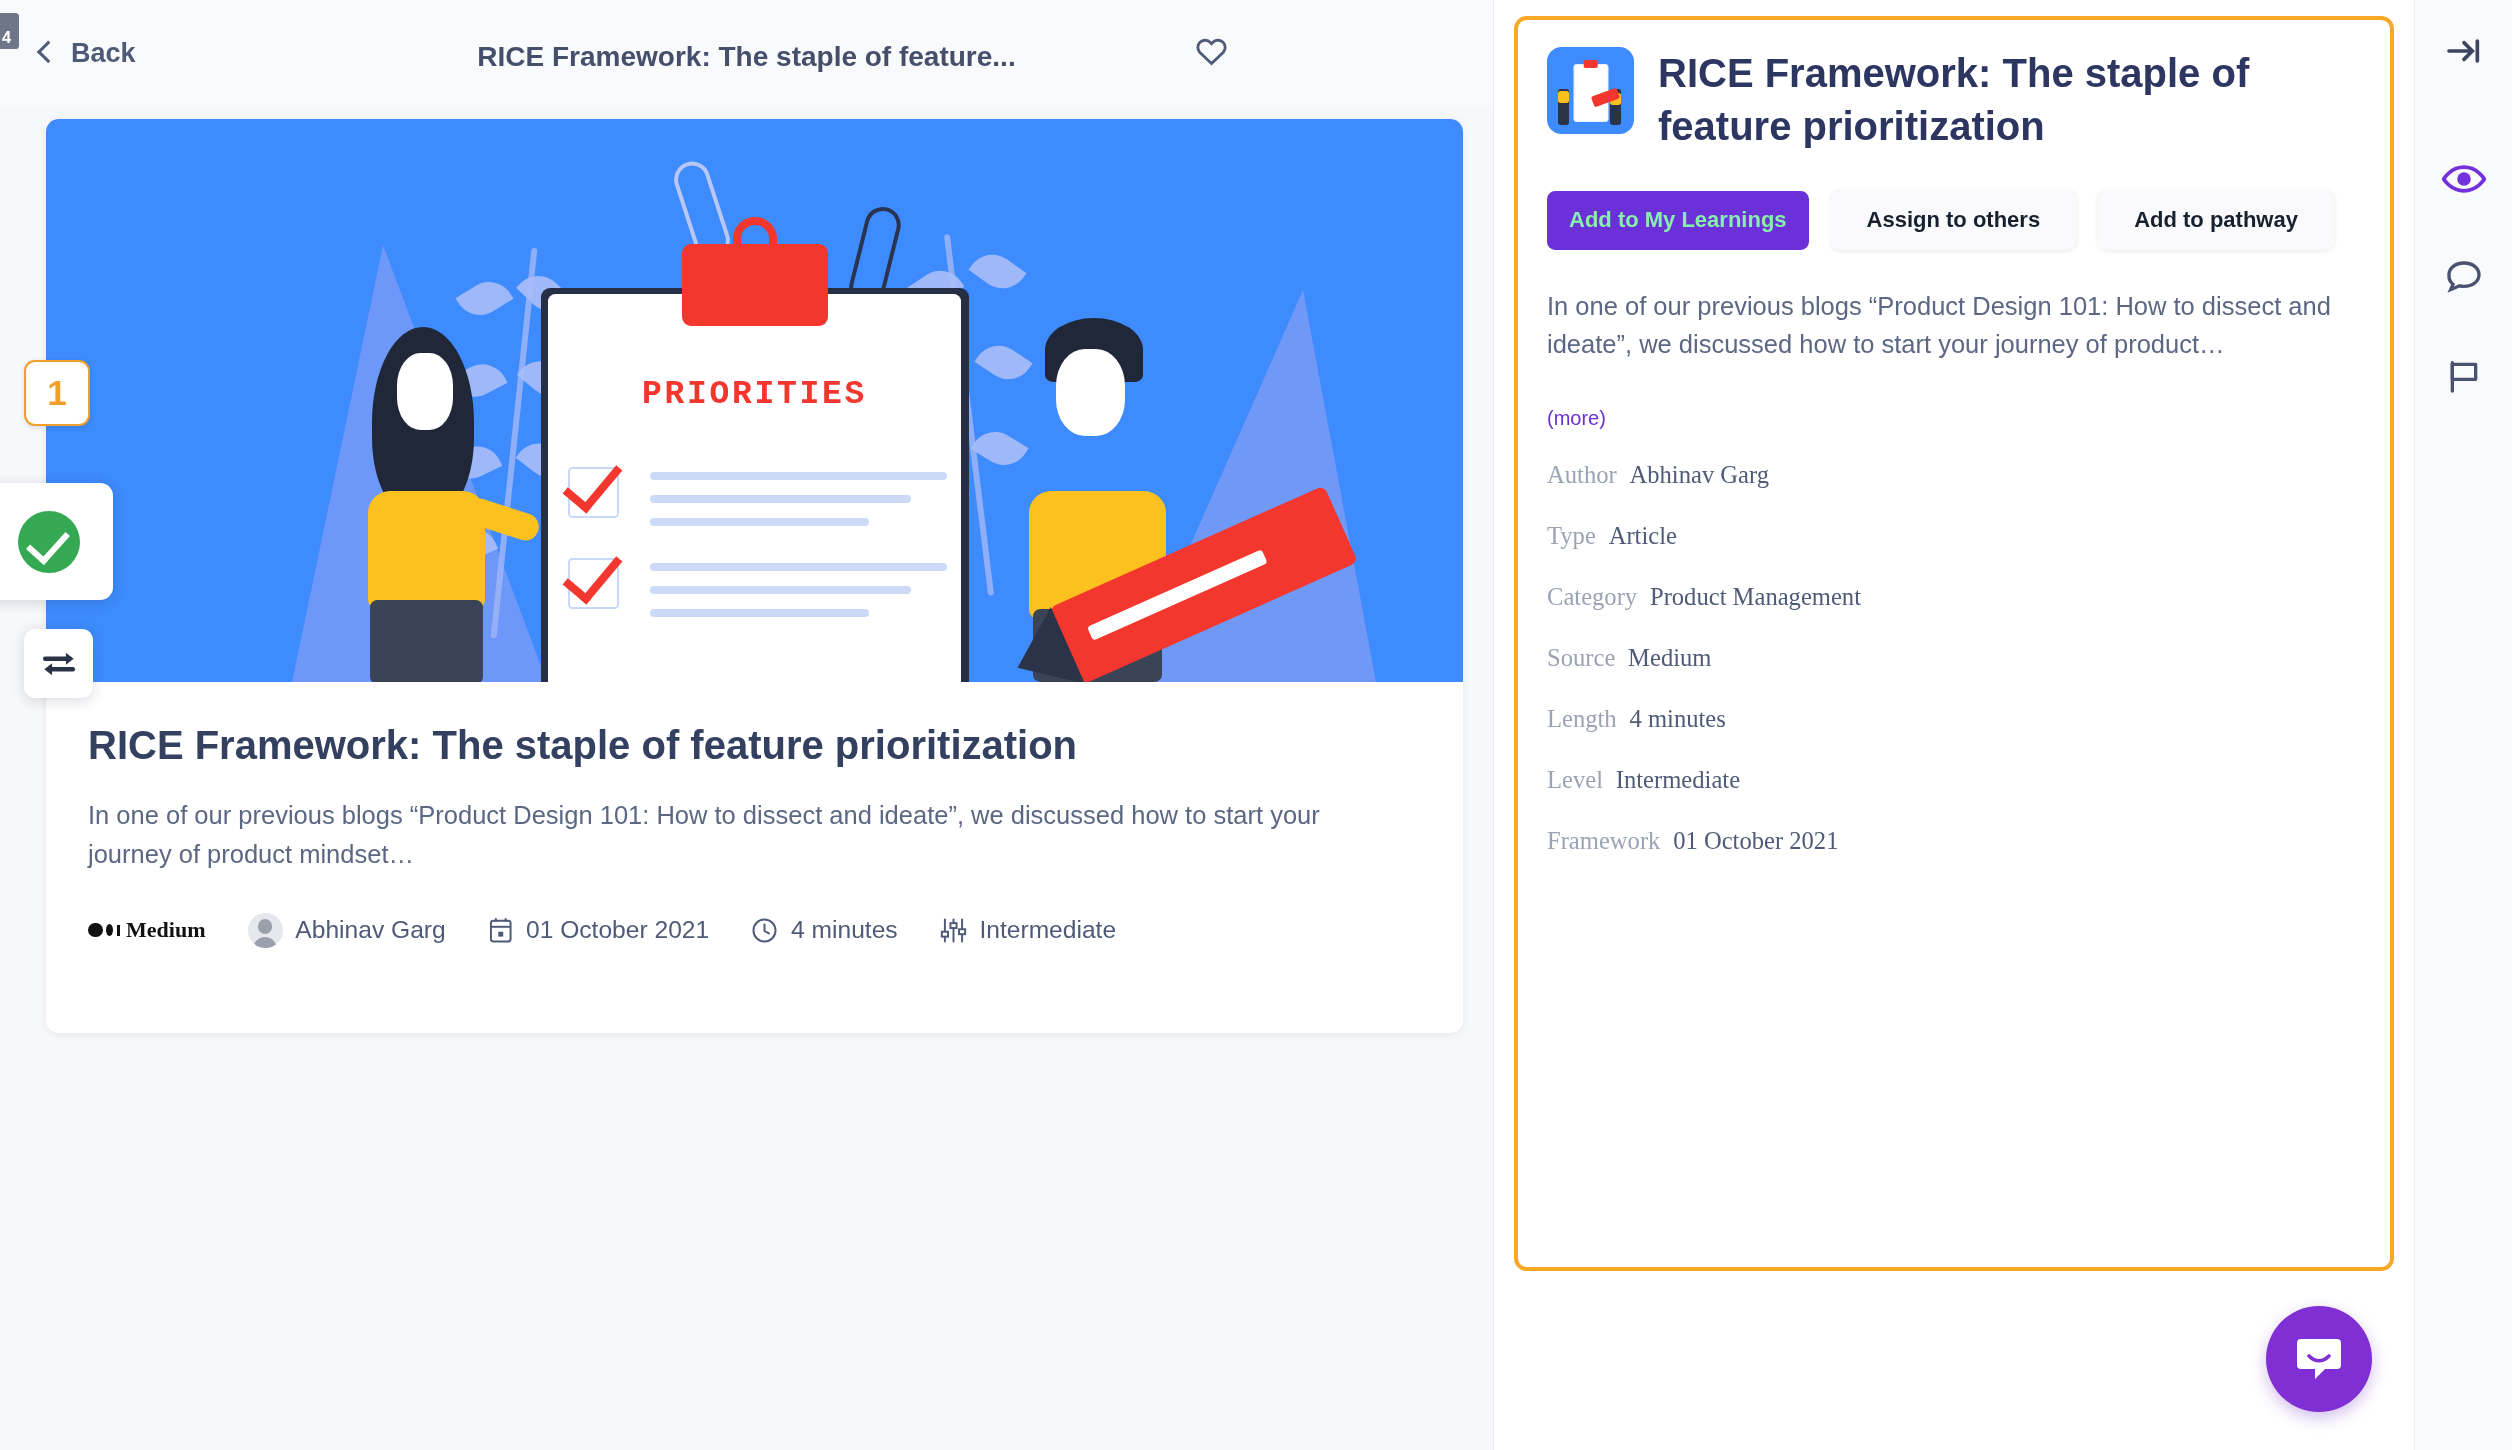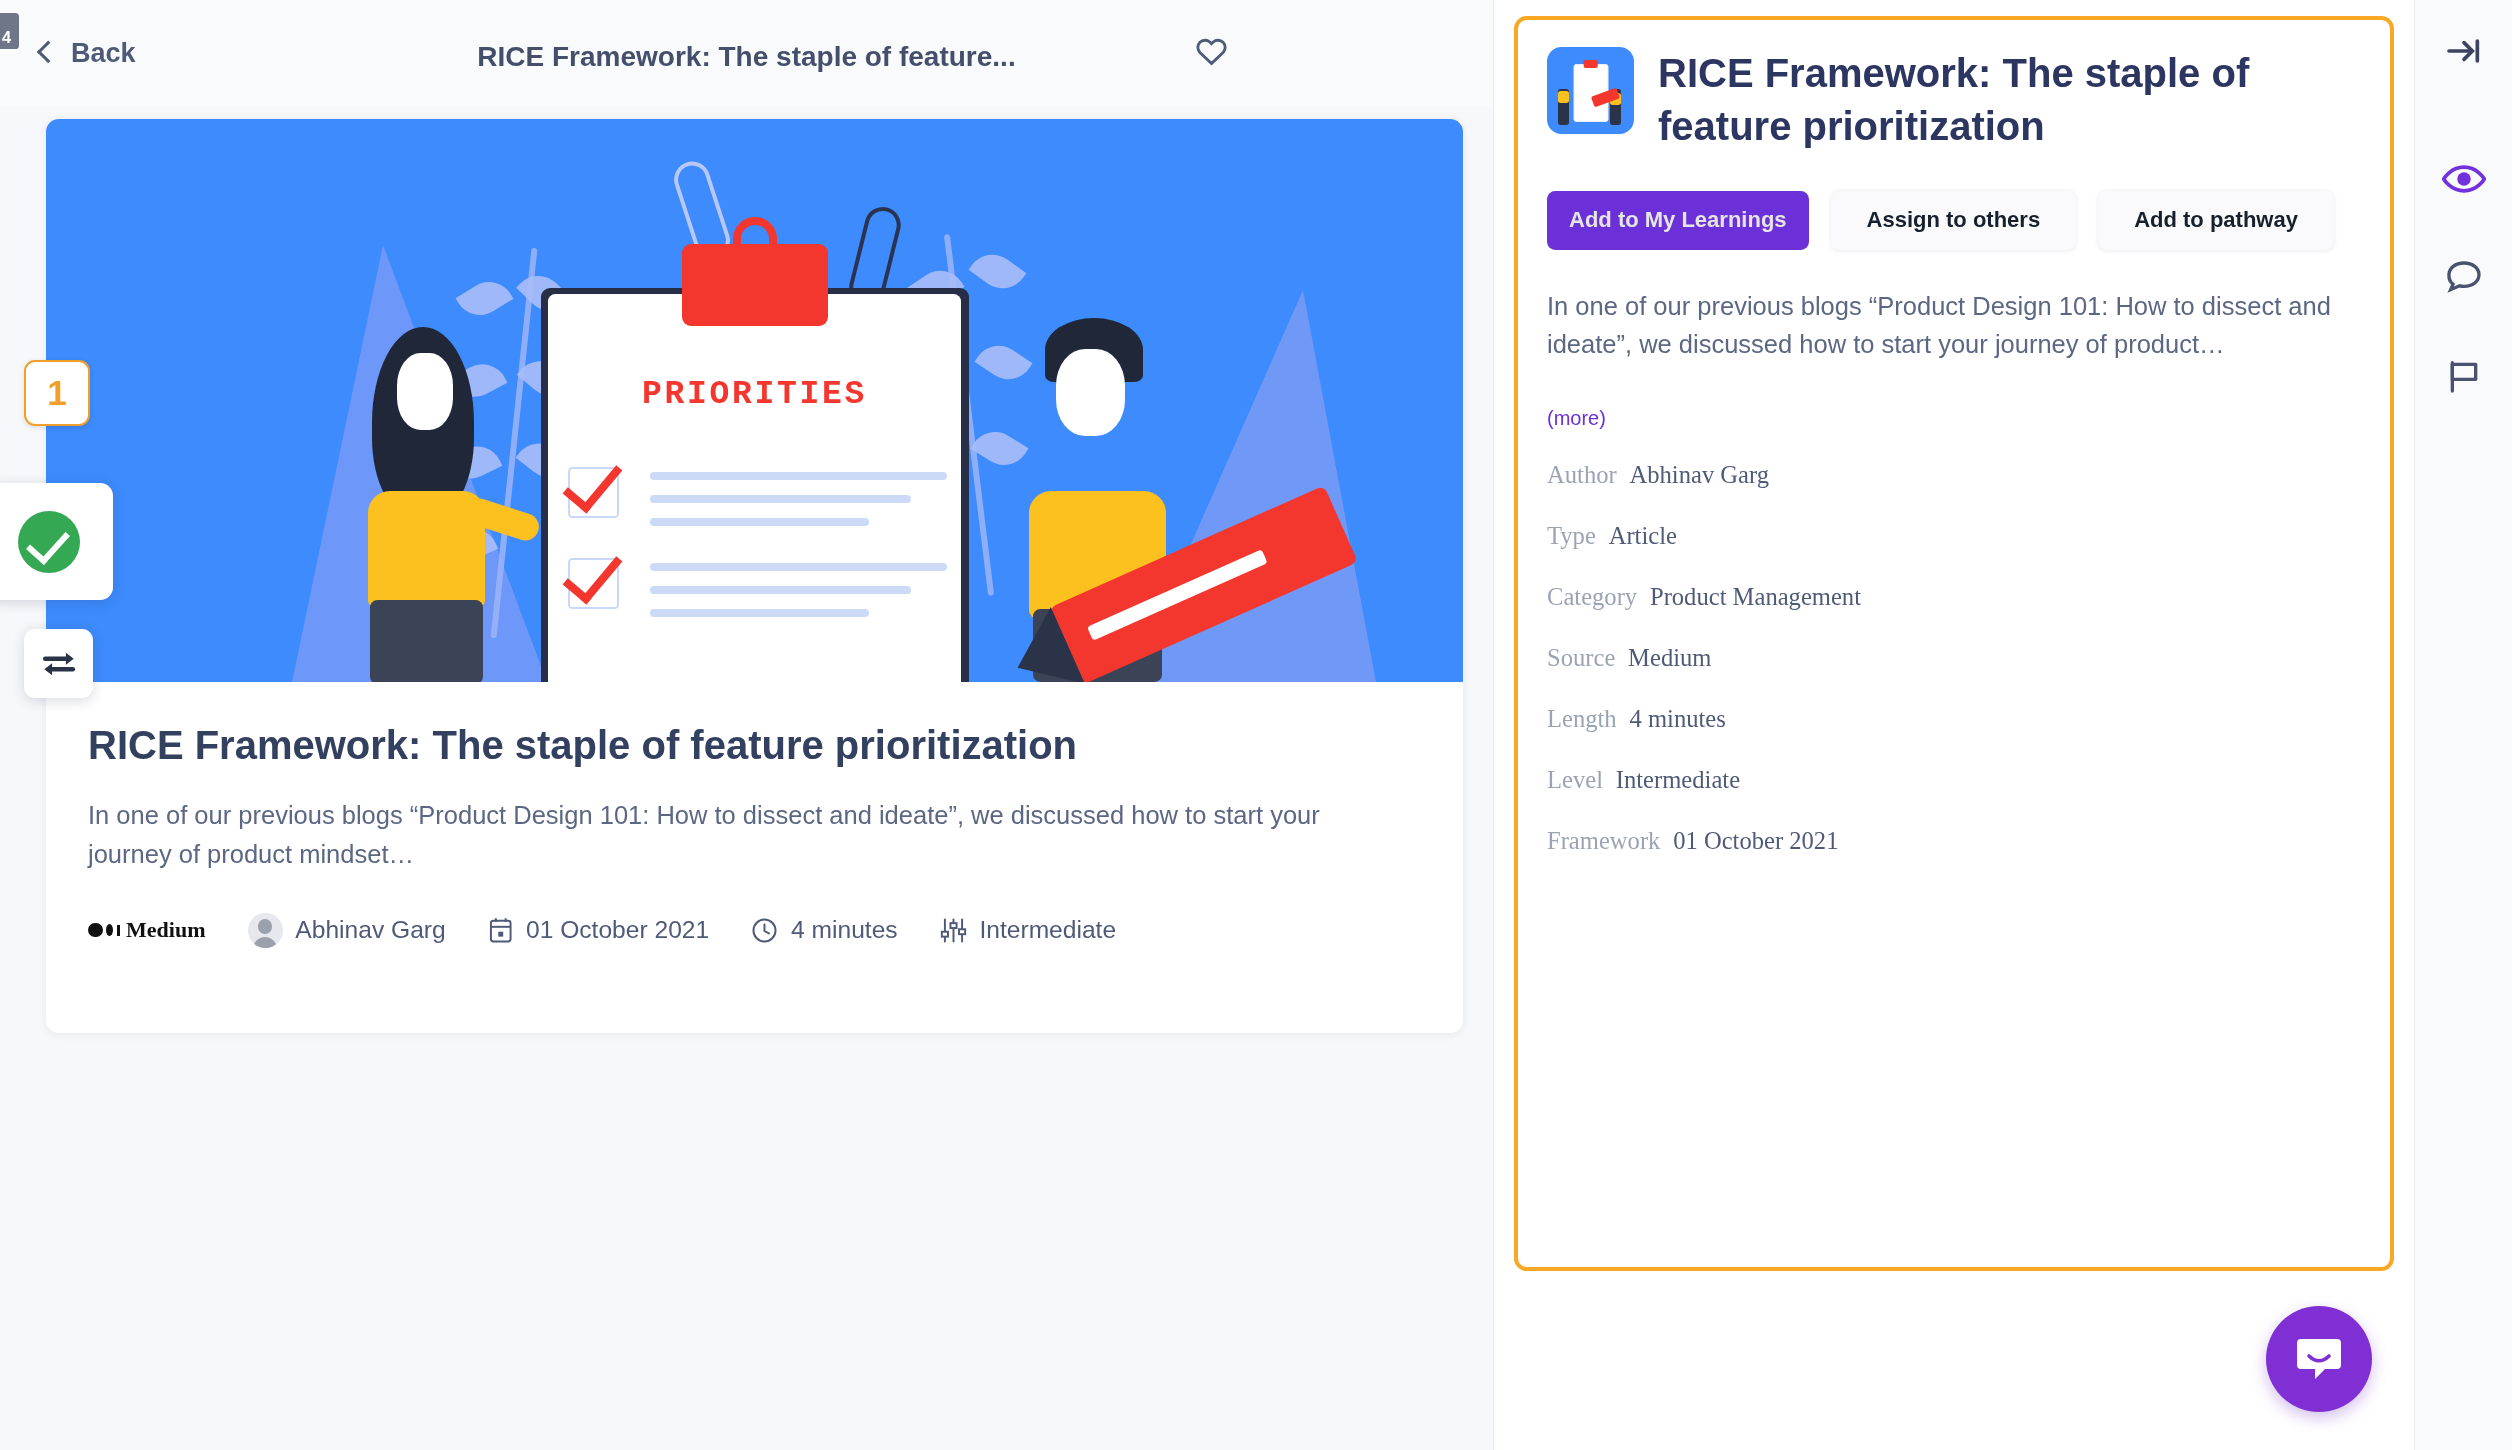--- a/index.html
+++ b/index.html
@@ -287,21 +287,21 @@
   .detail-title {
     color: #2d3561; font-size: 40px; font-weight: 700; line-height: 1.32;
   }
   .actions { display: flex; gap: 22px; margin-bottom: 38px; }
   .btn {
     border: none; border-radius: 8.2px;
     font-family: "Liberation Sans", sans-serif;
     font-size: 22px; font-weight: 700;
     padding: 16.4px 22px; cursor: pointer; white-space: nowrap;
   }
-  .btn-primary { background: #6c30d9; color: #e5e5e5; text-align: right; }
+  .btn-primary { background: #6c30d9; color: #86efac; text-align: right; }
   .btn-ghost { background: #fafafc; color: #16202e; box-shadow: 0 0.9px 4.6px rgba(30,40,70,.10); padding: 16.4px 36px; }
   .detail-desc {
     color: #5b6783; font-size: 25.5px; line-height: 1.48;
     margin-bottom: 44px;
   }
   .more-link {
     color: #6c30d9; font-size: 20px; margin-bottom: 31px;
     display: inline-block; cursor: pointer;
   }
   .spec { display: flex; align-items: baseline; gap: 12.8px; margin-bottom: 33px; font-family: Liberation Serif, serif; }

